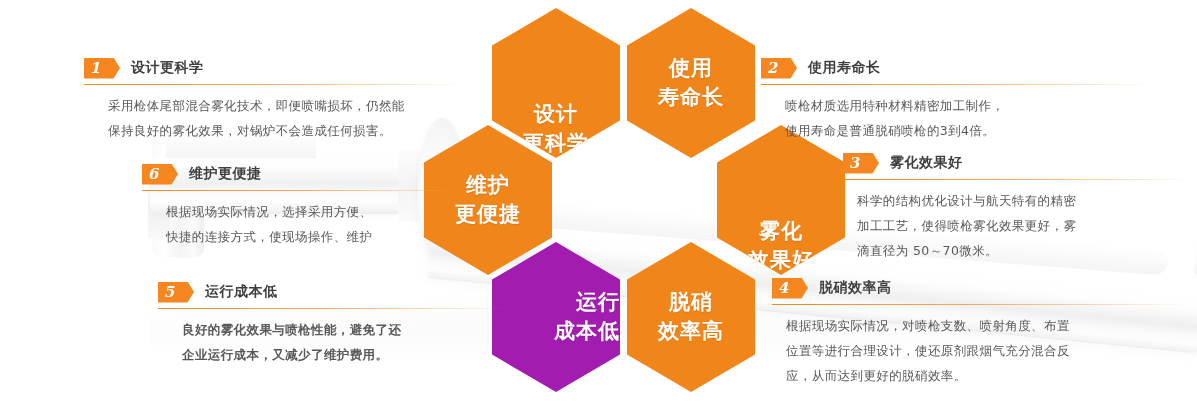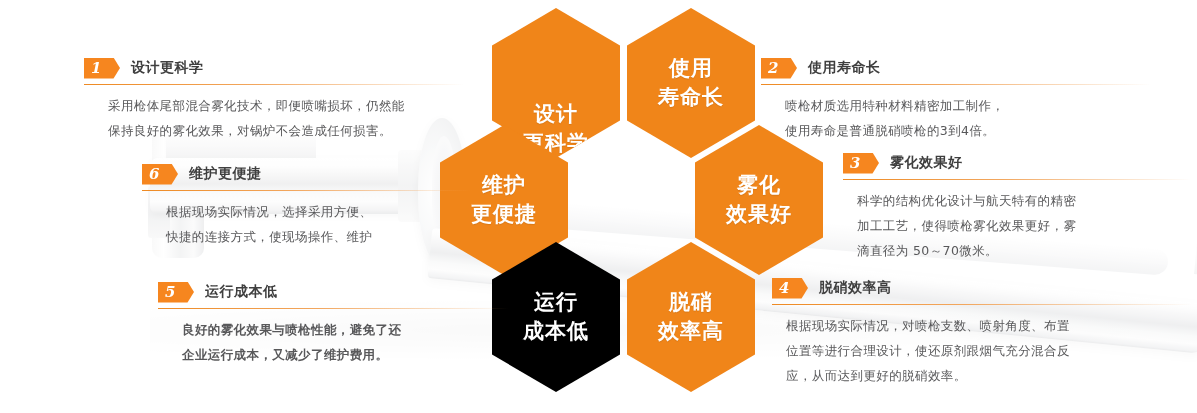--- a/index.html
+++ b/index.html
@@ -121,22 +121,22 @@
     font-weight:bold;
     font-size:21px;
     line-height:1.38;
     letter-spacing:1px;
     text-shadow:0 1px 1px rgba(0,0,0,.10);
   }
   .hex span{display:block;white-space:nowrap;}
 
   .hex-1{left:492px;top:8px;}
   .hex-2{left:627px;top:8px;}
-  .hex-6{left:440px;top:125px;}
-  .hex-3{left:695px;top:125px;}
+  .hex-6{left:424px;top:125px;}
+  .hex-3{left:717px;top:125px;justify-content:flex-end;}
   .hex-5{left:492px;top:242px;}
   .hex-4{left:627px;top:242px;}
 
   
   .feature{position:absolute;}
   .feat-head{display:flex;align-items:center;height:22px;}
   .badge{
     position:relative;
     width:36px;height:21px;
     background:#F6861F;
@@ -219,21 +219,21 @@
     <div class="hex hex-6" style="background: rgb(240, 133, 25);">
       <span>维护</span>
       <span>更便捷</span>
     </div>
 
     <div class="hex hex-3" style="background: rgb(240, 133, 25);">
       <span>雾化</span>
       <span>效果好</span>
     </div>
 
-    <div class="hex hex-5" style="background: #000000;">
+    <div class="hex hex-5" style="background: #a21caf; align-items: flex-end;">
       <span>运行</span>
       <span>成本低</span>
     </div>
 
     <div class="hex hex-4" style="background: rgb(240, 133, 25);">
       <span>脱硝</span>
       <span>效率高</span>
     </div>
   </div>
 

